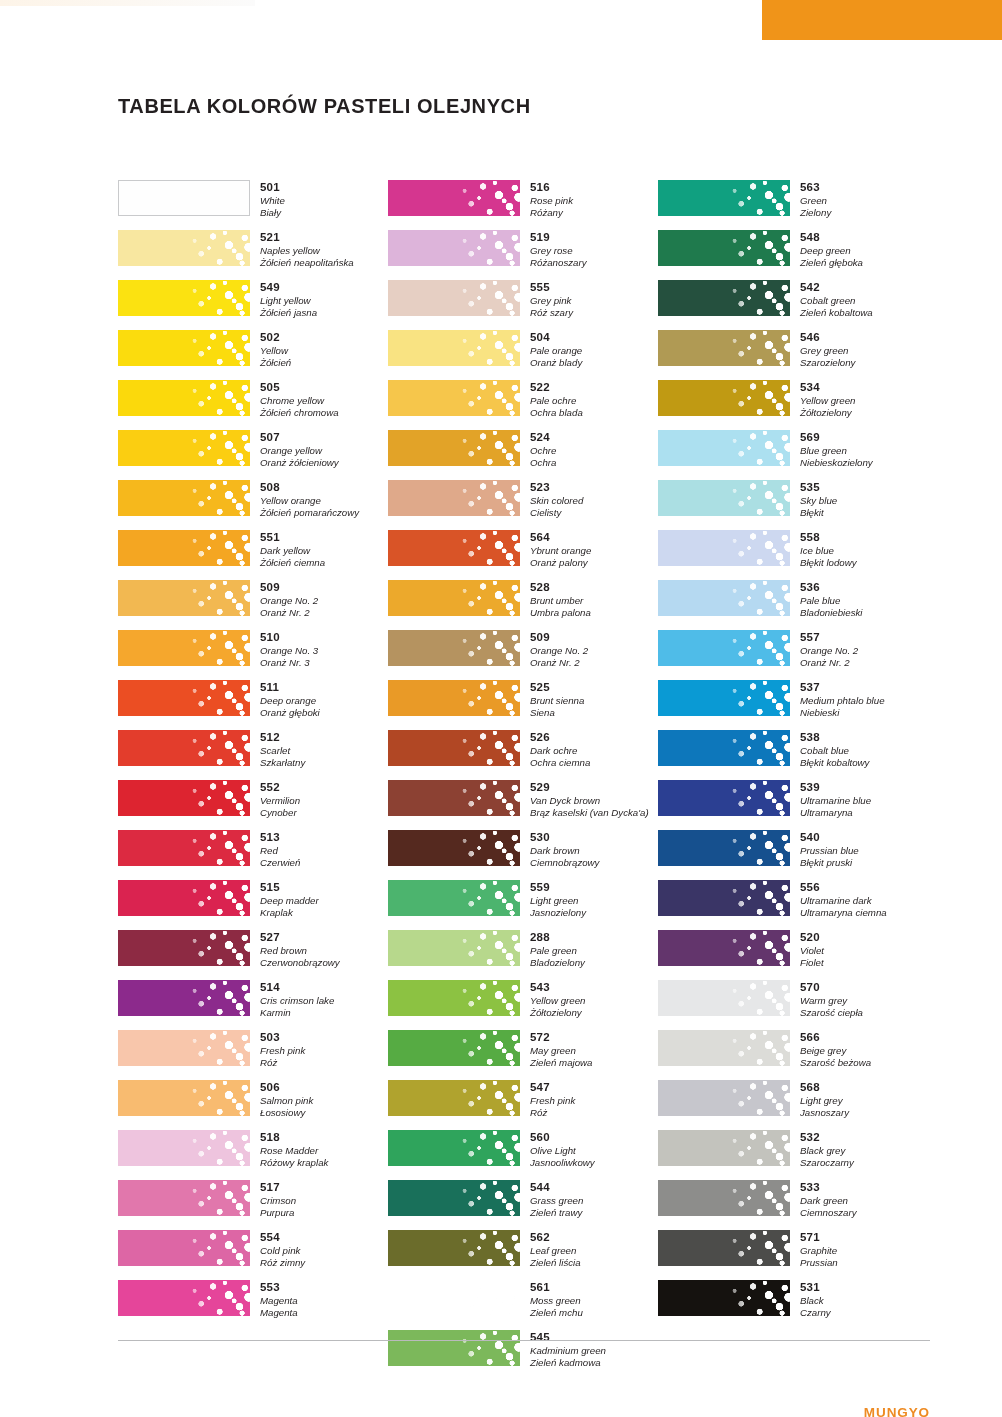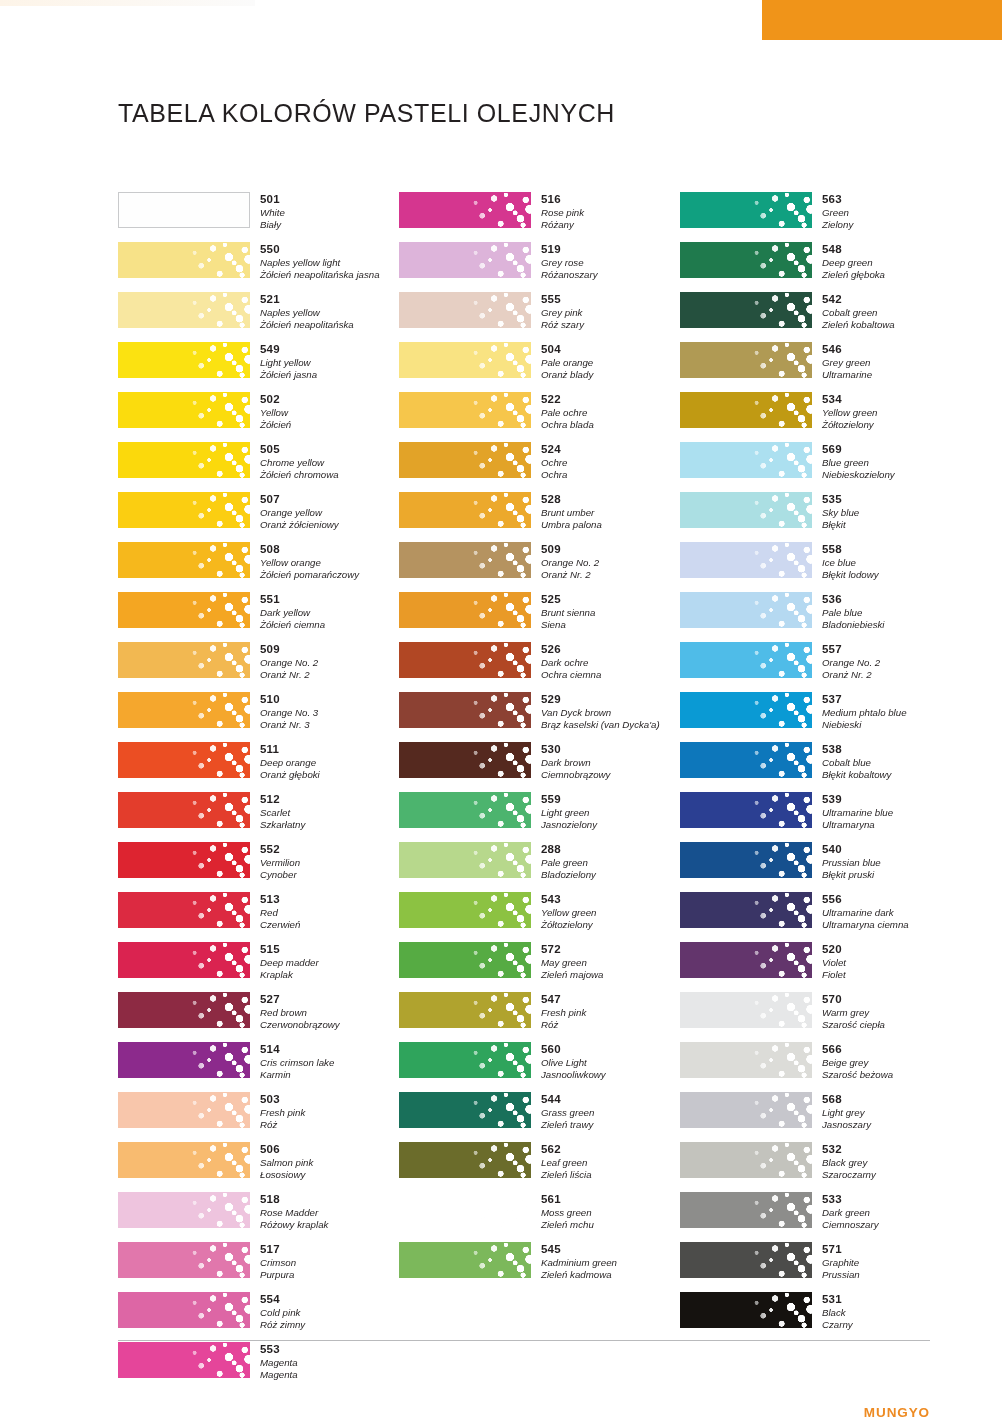--- a/index.html
+++ b/index.html
@@ -15,30 +15,30 @@
     background:linear-gradient(to right,#fdf4e8,#fbfbfb);
   }
   #top-band .orange-block{
     position:absolute;left:762px;top:0;width:240px;height:40px;
     background:#f09419;
   }
 
   
   #page-title{
     position:absolute;left:118px;top:82px;
-    font-size:25px;font-weight:normal;letter-spacing:.6px;
+    font-size:20px;font-weight:bold;letter-spacing:.6px;
     color:#231f20;white-space:nowrap;
   }
 
   
   #chart{
-    position:absolute;left:118px;top:192px;
+    position:absolute;left:118px;top:180px;
     width:812px;
     display:flex;
-    gap:11px;
+    gap:0px;
   }
   .column{width:270px;flex:0 0 270px;}
   .swatch-row{
     height:50px;
     display:flex;
     align-items:flex-start;
   }
   .swatch{
     width:132px;height:36px;flex:0 0 132px;
     position:relative;overflow:hidden;
@@ -100,31 +100,20 @@
           <div class="base" style="background: rgb(254, 254, 254);"></div>
         </div>
         <div class="info">
           <div class="code">501</div>
           <div class="en">White</div>
           <div class="pl">Biały</div>
         </div>
       </div>
       <div class="swatch-row">
         <div class="swatch">
-          <div class="base" style="background: rgb(247, 226, 136);"></div>
-          <div class="texture"></div>
-        </div>
-        <div class="info">
-          <div class="code">550</div>
-          <div class="en">Naples yellow light</div>
-          <div class="pl">Żółcień neapolitańska jasna</div>
-        </div>
-      </div>
-      <div class="swatch-row">
-        <div class="swatch">
           <div class="base" style="background: rgb(248, 231, 160);"></div>
           <div class="texture"></div>
         </div>
         <div class="info">
           <div class="code">521</div>
           <div class="en">Naples yellow</div>
           <div class="pl">Żółcień neapolitańska</div>
         </div>
       </div>
       <div class="swatch-row">
@@ -421,20 +410,42 @@
           <div class="texture"></div>
         </div>
         <div class="info">
           <div class="code">524</div>
           <div class="en">Ochre</div>
           <div class="pl">Ochra</div>
         </div>
       </div>
       <div class="swatch-row">
         <div class="swatch">
+          <div class="base" style="background: rgb(223, 169, 138);"></div>
+          <div class="texture"></div>
+        </div>
+        <div class="info">
+          <div class="code">523</div>
+          <div class="en">Skin colored</div>
+          <div class="pl">Cielisty</div>
+        </div>
+      </div>
+      <div class="swatch-row">
+        <div class="swatch">
+          <div class="base" style="background: rgb(217, 84, 39);"></div>
+          <div class="texture"></div>
+        </div>
+        <div class="info">
+          <div class="code">564</div>
+          <div class="en">Ybrunt orange</div>
+          <div class="pl">Oranż palony</div>
+        </div>
+      </div>
+      <div class="swatch-row">
+        <div class="swatch">
           <div class="base" style="background: rgb(236, 169, 44);"></div>
           <div class="texture"></div>
         </div>
         <div class="info">
           <div class="code">528</div>
           <div class="en">Brunt umber</div>
           <div class="pl">Umbra palona</div>
         </div>
       </div>
       <div class="swatch-row">
@@ -638,21 +649,21 @@
         </div>
       </div>
       <div class="swatch-row">
         <div class="swatch">
           <div class="base" style="background: rgb(176, 154, 84);"></div>
           <div class="texture"></div>
         </div>
         <div class="info">
           <div class="code">546</div>
           <div class="en">Grey green</div>
-          <div class="pl">Ultramarine</div>
+          <div class="pl">Szarozielony</div>
         </div>
       </div>
       <div class="swatch-row">
         <div class="swatch">
           <div class="base" style="background: rgb(192, 154, 19);"></div>
           <div class="texture"></div>
         </div>
         <div class="info">
           <div class="code">534</div>
           <div class="en">Yellow green</div>

